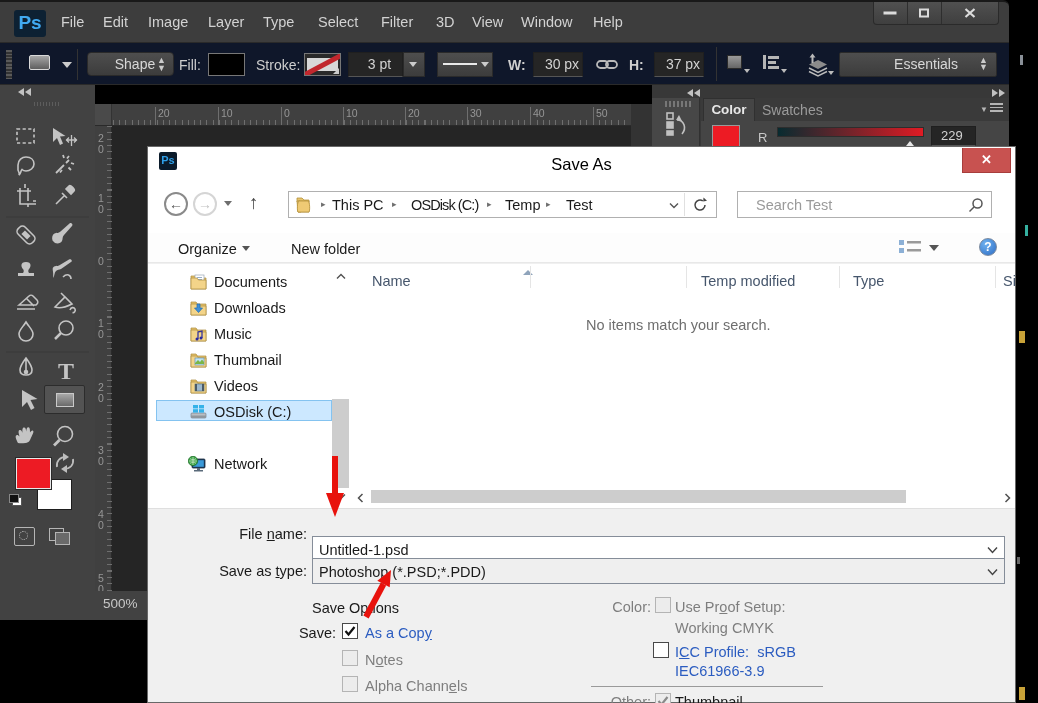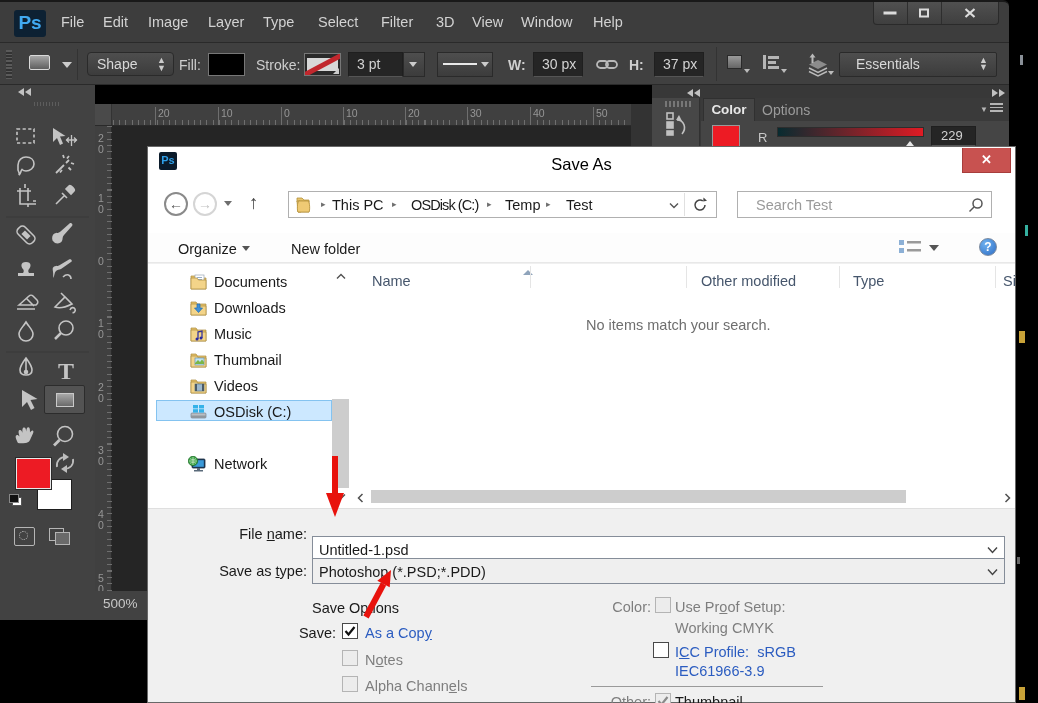--- a/index.html
+++ b/index.html
@@ -15,22 +15,22 @@
   border-radius:3px; color:#41aaf2; font-size:19px; font-weight:bold;
   text-align:center; line-height:26px; }
 .menu { top:0px; height:40px; line-height:40px; color:#d2d2d2; font-size:14.5px; }
 #winbtns { left:873px; top:2px; width:126px; height:23px;
   background:linear-gradient(#505050,#3f3f3f); border:1px solid #2a2a2a;
   border-top:none; border-radius:0 0 4px 4px; display:flex; }
 #winbtns div { flex:1; border-right:1px solid #2e2e2e; position:relative; }
 #winbtns div:last-child { border-right:none; flex:1.7; }
 .wg { position:absolute; left:50%; top:50%; transform:translate(-50%,-50%); }
 
-#psopts { left:0; top:42px; width:1009px; height:43px; background:#404040;
-  border-top:1px solid #2a2a2a; border-bottom:1px solid #2a2a2a; color:#cecece; font-size:14px; }
+#psopts { left:0; top:42px; width:1009px; height:43px; background:#0f172a;
+  border-top:1px solid #2a2a2a; border-bottom:1px solid #2a2a2a; color:#cecece; font-size:14px;text-align:center; }
 .optlbl { top:14px; }
 .darkfield { background:#252525; border:1px solid #1f1f1f; border-bottom-color:#555;
   color:#d2d2d2; font-size:14px; }
 .dd { background:linear-gradient(#4e4e4e,#3c3c3c); border:1px solid #2a2a2a; }
 
 #pstools { left:0; top:85px; width:95px; height:535px; background:#424242; }
 #pstab { left:95px; top:85px; width:557px; height:19px; background:#2b2b2b; }
 #tabact { left:0; top:0; width:317px; height:19px; background:#424242;
   color:#dadada; font-size:12.7px; font-weight:bold; line-height:19px; }
 #hruler { left:95px; top:104px; width:536px; height:22px; background:#404040;
@@ -272,21 +272,21 @@
       <rect x="1" y="1" width="6" height="6"></rect>
           <rect x="1" y="10" width="6" height="6" fill="#c0c0c0"></rect>
           <rect x="1" y="19" width="6" height="4" fill="#c0c0c0"></rect>
       <path d="M16 22 c5 -6 2 -14 -5 -14"></path>
       <path d="M13 3 l-3 5 6 1 z" fill="#c0c0c0" stroke="none"></path>
     </svg>
   </div>
 
   <div class="abs" style="left:49px;top:13px;width:308px;height:48px;background:#3a3a3a;">
     <div class="abs" style="left:2px;top:0px;width:52px;height:23px;background:#454545;border:1px solid #303030;border-bottom:none;color:#e8e8e8;font-weight:bold;font-size:13.5px;text-align:center;line-height:22px;">Color</div>
-    <div class="abs" style="left:61px;top:4px;color:#9b9b9b;font-size:14px;">Options</div>
+    <div class="abs" style="left:61px;top:4px;color:#9b9b9b;font-size:14px;">Swatches</div>
     <div class="abs" style="left:279px;top:7px;color:#b5b5b5;font-size:8px;">▼</div>
     <div class="abs" style="left:289px;top:5px;width:13px;height:9px;background:repeating-linear-gradient(#b5b5b5 0 1.5px,transparent 1.5px 3.5px);"></div>
     <div class="abs" style="left:0px;top:23px;width:308px;height:25px;background:#454545;">
       <div class="abs" style="left:11px;top:4px;width:28px;height:28px;background:#ed1b24;border:1px solid #999;"></div>
       <div class="abs" style="left:57px;top:9px;color:#c8c8c8;font-size:13px;">R</div>
       <div class="abs" style="left:76px;top:6px;width:147px;height:10px;background:linear-gradient(90deg,#082b30,#e01b24);border:1px solid #2d2d2d;"></div>
       <div class="abs" style="left:205px;top:16px;width:0;height:0;border:4px solid transparent;border-bottom:5px solid #e8e8e8;"></div>
       <div class="abs darkfield" style="left:230px;top:5px;width:45px;height:20px;line-height:18px;text-indent:9px;font-size:13px;">229</div>
     </div>
   </div>
@@ -423,21 +423,21 @@
           <span>Network</span>
         </div>
 
     <svg class="abs" style="left:188px;top:9px;" width="10" height="7" viewBox="0 0 10 7" fill="none" stroke="#505050" stroke-width="1.4">
           <path d="M1 5.5 L5 1.5 L9 5.5"></path>
         </svg>
     <div class="abs" style="left:184px;top:135px;width:17px;height:89px;background:#cdcdcd;"></div>
 
     <div class="abs hdr" style="left:224px;top:9px;">Name</div>
     <div class="abs" style="left:375px;top:1px;width:0;height:0;border:5px solid transparent;border-bottom:5px solid #8fa4bb;"></div>
-    <div class="abs hdr" style="left:553px;top:9px;">Other modified</div>
+    <div class="abs hdr" style="left:553px;top:9px;">Temp modified</div>
     <div class="abs hdr" style="left:705px;top:9px;">Type</div>
     <div class="abs hdr" style="left:855px;top:9px;">Si</div>
     <div class="abs" style="left:382px;top:2px;width:1px;height:22px;background:#e5e5e5;"></div>
     <div class="abs" style="left:538px;top:2px;width:1px;height:22px;background:#e5e5e5;"></div>
     <div class="abs" style="left:691px;top:2px;width:1px;height:22px;background:#e5e5e5;"></div>
     <div class="abs" style="left:847px;top:2px;width:1px;height:22px;background:#e5e5e5;"></div>
     <div class="abs" style="left:438px;top:53px;color:#6e6e6e;">No items match your search.</div>
 
     <div class="abs" style="left:205px;top:225px;width:662px;height:16px;background:#fff;">
       <svg class="abs" style="left:4px;top:4px;" width="7" height="10" viewBox="0 0 7 10" fill="none" stroke="#505050" stroke-width="1.5">

